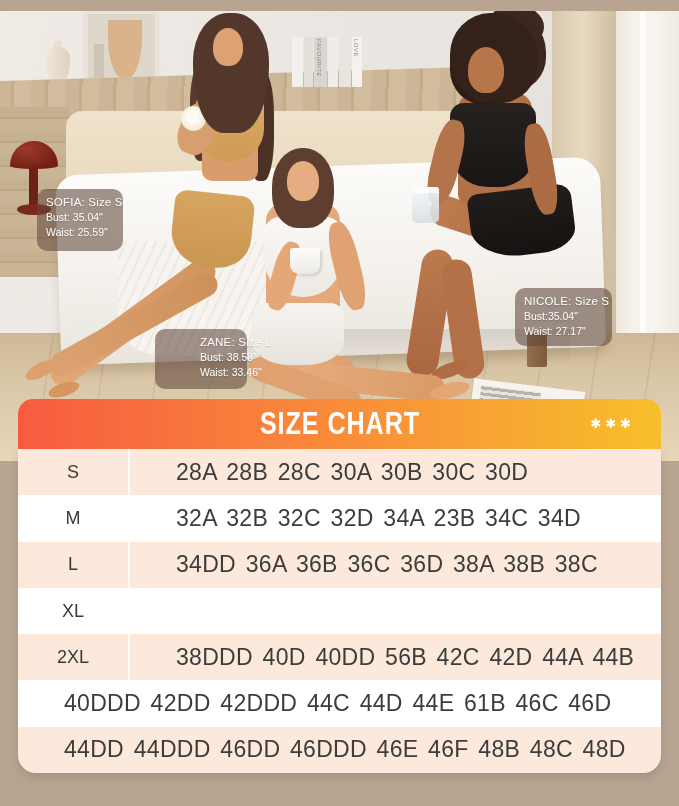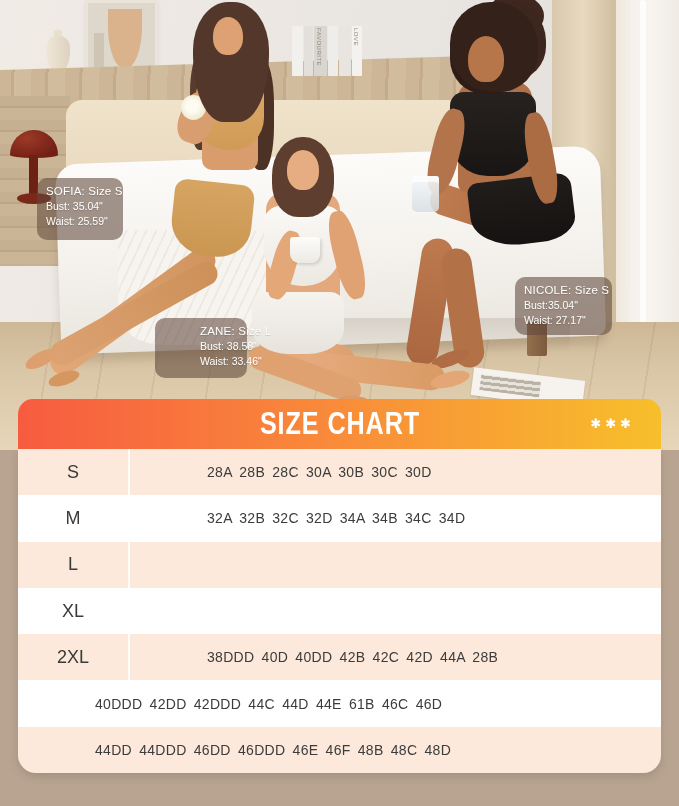--- a/index.html
+++ b/index.html
@@ -1,20 +1,20 @@
 <!DOCTYPE html>
 <html><head>
 <meta charset="utf-8">
 <style>
   html,body{margin:0;padding:0;}
   body{width:679px;height:806px;font-family:"Liberation Sans",sans-serif;}
   .page{position:relative;width:679px;height:806px;background:#b9a492;overflow:hidden;}
 
   
-  .photo{position:absolute;left:0;top:0;width:679px;height:450px;overflow:hidden;background:#e9e5e1;}
+  .photo{position:absolute;left:0;top:11px;width:679px;height:450px;overflow:hidden;background:#e9e5e1;}
   .photo *{position:absolute;}
   .wall{left:0;top:0;width:679px;height:340px;background:linear-gradient(105deg,#f1ebe6 0%,#eae6e2 45%,#e2dedb 100%);}
   .art-frame{left:85px;top:0;width:67px;height:72px;background:#ded7cb;border:3px solid #e9e3d8;box-shadow:0 2px 4px rgba(0,0,0,.08);}
   .art-shape1{left:20px;top:6px;width:34px;height:60px;background:#d9ab80;border-radius:0 0 50% 50%/0 0 70% 70%;opacity:.85;}
   .art-shape2{left:6px;top:30px;width:10px;height:34px;background:#cfc5b4;}
   .vase{left:46px;top:36px;width:24px;height:36px;background:linear-gradient(90deg,#efe7d8,#ddd2bd);border-radius:45% 45% 40% 40%/30% 30% 60% 60%;}
   .vase-neck{left:54px;top:30px;width:8px;height:10px;background:#e8dfcd;border-radius:2px;}
   .wood-shelf{left:0;top:0;width:470px;height:450px;clip-path:polygon(0 70px,470px 56px,470px 150px,0 102px);background:repeating-linear-gradient(92deg,#cdb697 0 14px,#c4ab8a 14px 17px,#d2bc9e 17px 34px);}
   .wood-panel-left{left:0;top:96px;width:70px;height:170px;background:repeating-linear-gradient(180deg,#c6b092 0 10px,#bda685 10px 12px,#cbb597 12px 24px);}
   .books{left:292px;top:26px;width:72px;height:50px;}
@@ -100,21 +100,21 @@
 
   
   .chart{position:absolute;left:18px;top:399px;width:643px;}
   .chart-header{position:relative;height:50px;border-radius:15px 15px 0 0;background:linear-gradient(90deg,#f75b40 0%,#f98a3a 48%,#f7bf2b 100%);display:flex;align-items:center;justify-content:center;}
   .chart-title{color:#fff;font-size:28px;font-weight:800;letter-spacing:1px;transform:scale(.9,1.12);}
   .chart-stars{position:absolute;right:26px;top:50%;transform:translateY(-54%);color:#fff;font-size:13px;letter-spacing:4px;}
   .chart-body{border-radius:0 0 18px 18px;overflow:hidden;box-shadow:0 4px 8px rgba(80,60,40,.18);}
   .row{display:flex;align-items:center;height:46.3px;background:#ffffff;}
   .row:nth-child(odd){background:#fce9db;}
   .cell-size{width:112px;flex:0 0 112px;text-align:center;font-size:18px;color:#3a3a3a;border-right:2px solid rgba(255,255,255,.85);box-sizing:border-box;align-self:stretch;display:flex;align-items:center;justify-content:center;}
-  .cell-cups{padding-left:34px;font-size:14px;color:#3c3c3c;letter-spacing:.3px;word-spacing:3px;margin-left:43px;}
+  .cell-cups{padding-left:46px;font-size:23px;color:#3c3c3c;letter-spacing:.3px;word-spacing:3px;}
 </style>
 </head>
 <body>
 
 <div class="page">
 
   <div class="photo">
     <div class="wall"></div>
     <div class="art-frame">
       <div class="art-shape1"></div>
@@ -222,31 +222,32 @@
       <span class="chart-title">SIZE CHART</span>
       <span class="chart-stars">✱✱✱</span>
     </div>
     <div class="chart-body">
       <div class="row">
         <div class="cell-size">S</div>
         <div class="cell-cups">28A 28B 28C 30A 30B 30C 30D</div>
       </div>
       <div class="row">
         <div class="cell-size">M</div>
-        <div class="cell-cups">32A 32B 32C 32D 34A 34B 34C 34D</div>
+        <div class="cell-cups">32A 32B 32C 32D 34A 23B 34C 34D</div>
       </div>
       <div class="row">
         <div class="cell-size">L</div>
+        <div class="cell-cups">34DD 36A 36B 36C 36D 38A 38B 38C</div>
       </div>
       <div class="row">
         <div class="cell-size">XL</div>
       </div>
       <div class="row">
         <div class="cell-size">2XL</div>
-        <div class="cell-cups">38DDD 40D 40DD 42B 42C 42D 44A 28B</div>
+        <div class="cell-cups">38DDD 40D 40DD 56B 42C 42D 44A 44B</div>
       </div>
       <div class="row">
         <div class="cell-cups">40DDD 42DD 42DDD 44C 44D 44E 61B 46C 46D</div>
       </div>
       <div class="row">
         <div class="cell-cups">44DD 44DDD 46DD 46DDD 46E 46F 48B 48C 48D</div>
       </div>
     </div>
   </div>
 

